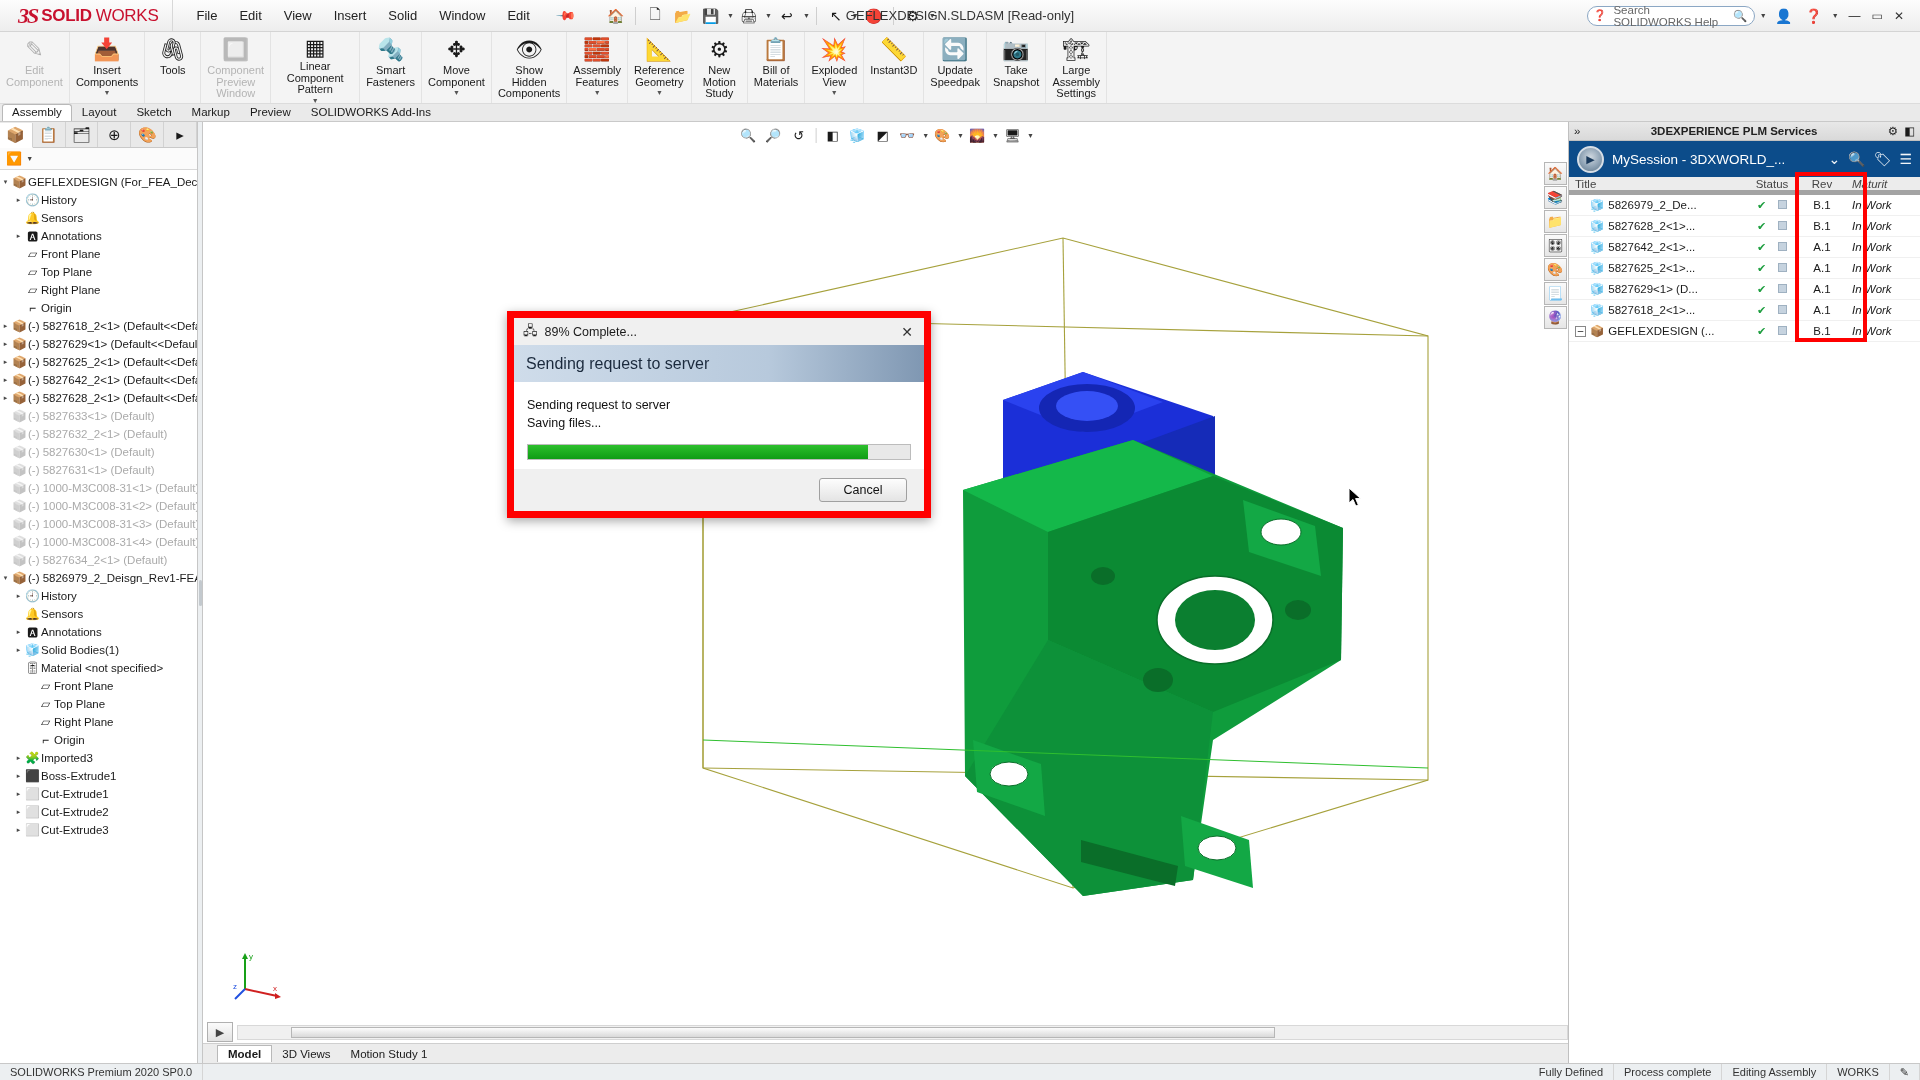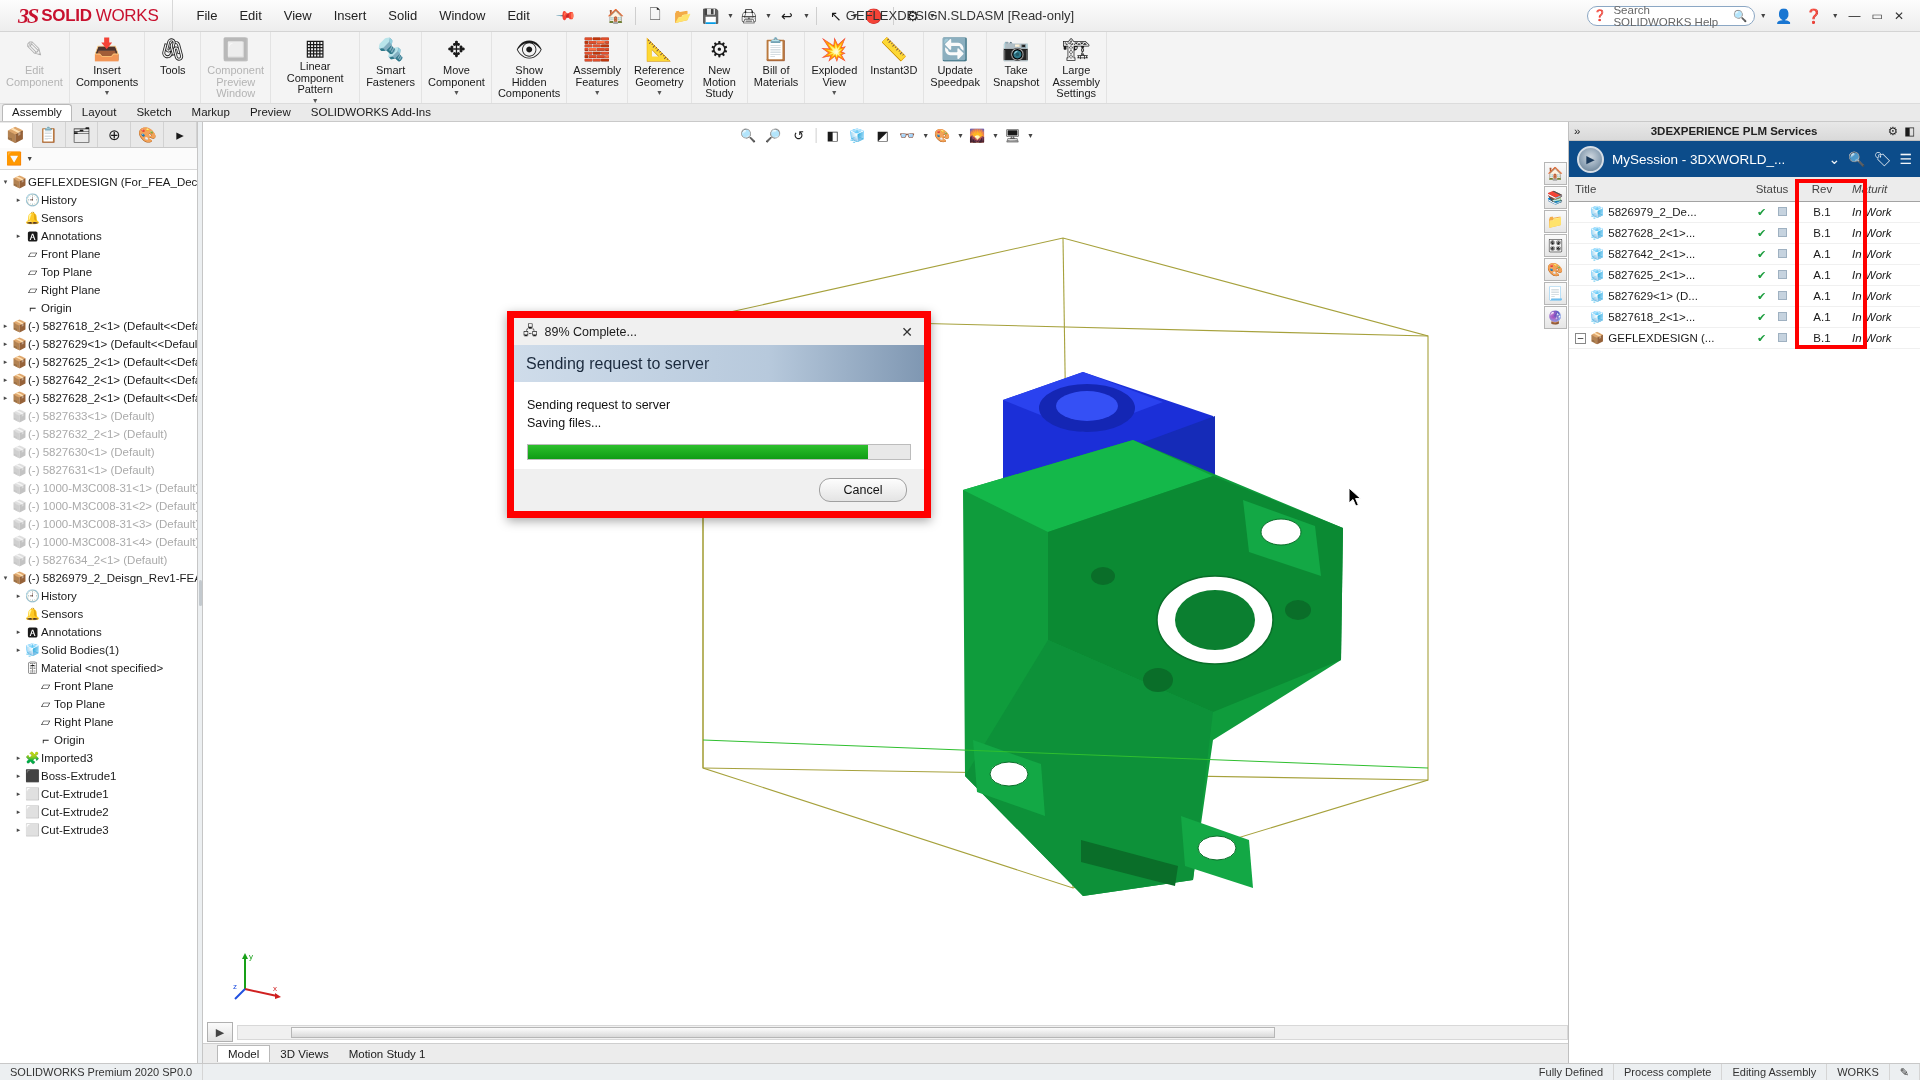--- a/index.html
+++ b/index.html
@@ -107,38 +107,38 @@
      display:flex; align-items:center; gap:4px; padding-left:4px;}
   .playbtn { width:26px; height:20px; background:linear-gradient(#fbfbfb,#e3e3e3);
      border:1px solid #b0b0b0; display:flex; align-items:center; justify-content:center;
      font-size:11px; color:#444;}
   .scroll-h { flex:1; height:15px; background:#f0f0f0; border:1px solid #d8d8d8; position:relative;}
   .scroll-h .thumb { position:absolute; left:4%; width:74%; top:1px; bottom:1px;
      background:linear-gradient(#fcfcfc,#d9d9d9); border:1px solid #b6b6b6;}
   .modeltabs { position:absolute; left:0; bottom:0; height:20px; width:100%;
      display:flex; align-items:center; gap:0; background:#ececec; border-top:1px solid #cfcfcf;}
   .mtab { font-size:11.5px; padding:2px 10px; cursor:default; color:#1a1a1a;}
-  .mtab.sel { background:#fff; border:1px solid #b9b9b9; border-bottom:none; font-weight:normal;}
+  .mtab.sel { background:#fff; border:1px solid #b9b9b9; border-bottom:none; font-weight:bold;}
 
   
   .plm { width:352px; background:#f5f5f5; border-left:1px solid #c0c0c0;
      display:flex; flex-direction:column;}
   .plm-head { height:19px; background:linear-gradient(#e8e8e8,#d9d9d9);
      border-bottom:1px solid #c0c0c0; display:flex; align-items:center;
      font-size:11.5px; padding:0 5px; gap:6px;}
   .plm-head .ttl { flex:1; text-align:center; font-weight:bold; color:#222;}
   .plm-sess { height:36px; background:#0c4c8a; display:flex; align-items:center;
      gap:8px; padding:0 8px; color:#fff;}
   .compass { width:27px; height:27px; border-radius:50%;
      background:radial-gradient(circle at 50% 40%, #cfd8e0 0%, #8fa3b5 55%, #5e7689 100%);
      border:2px solid #d6dee6; display:flex; align-items:center; justify-content:center;
      font-size:11px; color:#1a3a5c; position:relative;}
   .plm-sess .nm { font-size:13.5px; flex:1;}
   .plm-sess .ic { font-size:14px; opacity:.95;}
-  .plm-cols { height:25px; background:#ececec; border-bottom:1px solid #a3a3a3;
+  .plm-cols { height:18px; background:#ececec; border-bottom:5px solid #a3a3a3;
      display:flex; align-items:center; font-size:11.5px; color:#444;}
   .plm-rows { flex:1; background:#fff; font-size:11.5px; position:relative;}
   .prow { height:21px; display:flex; align-items:center; border-bottom:1px solid #f0f0f0;}
   .c-title { width:180px; display:flex; align-items:center; gap:4px; padding-left:6px; white-space:nowrap; overflow:hidden;}
   .c-status { width:46px; text-align:center;}
   .c-rev { width:54px; text-align:center;}
   .c-mat { width:66px; padding-left:3px; white-space:nowrap;font-style:italic;}
   .chk { color:#1d9e3f; font-size:11px;}
   .sqr { display:inline-block; width:9px; height:9px; background:#c6d3df; border:1px solid #9fb1c1;}
   .exp { width:11px; height:11px; border:1px solid #888; display:inline-flex;
@@ -166,21 +166,21 @@
      display:flex; align-items:center; padding-left:12px; font-size:16px; color:#1b2a3d;}
   .dlg-body { flex:1; background:#fff; padding:14px 13px 0; }
   .dlg-body .ln { font-size:12.5px; color:#111; line-height:18px;}
   .progress { margin-top:12px; height:16px; background:#e8e8e8; border:1px solid #bcbcbc;
      position:relative; overflow:hidden;}
   .progress .fill { position:absolute; left:0; top:0; bottom:0;
      background:linear-gradient(#2cbf2c,#0f9c15); }
   .dlg-foot { height:42px; background:#f0f0f0; display:flex; align-items:center;
      justify-content:flex-end; padding-right:17px;}
   .btn { min-width:88px; height:24px; background:linear-gradient(#fdfdfd,#e4e4e4);
-     border:1px solid #a0a0a0; border-radius:11px; font-size:12.5px; color:#111;
+     border:1px solid #a0a0a0; border-radius:3px; font-size:12.5px; color:#111;
      display:flex; align-items:center; justify-content:center; cursor:default;}
 
   .cursor-arrow { position:absolute; left:1349px; top:488px; z-index:45;}
 </style>
 </head>
 <body>
 
 <div class="app">
 
   <div class="titlebar">

